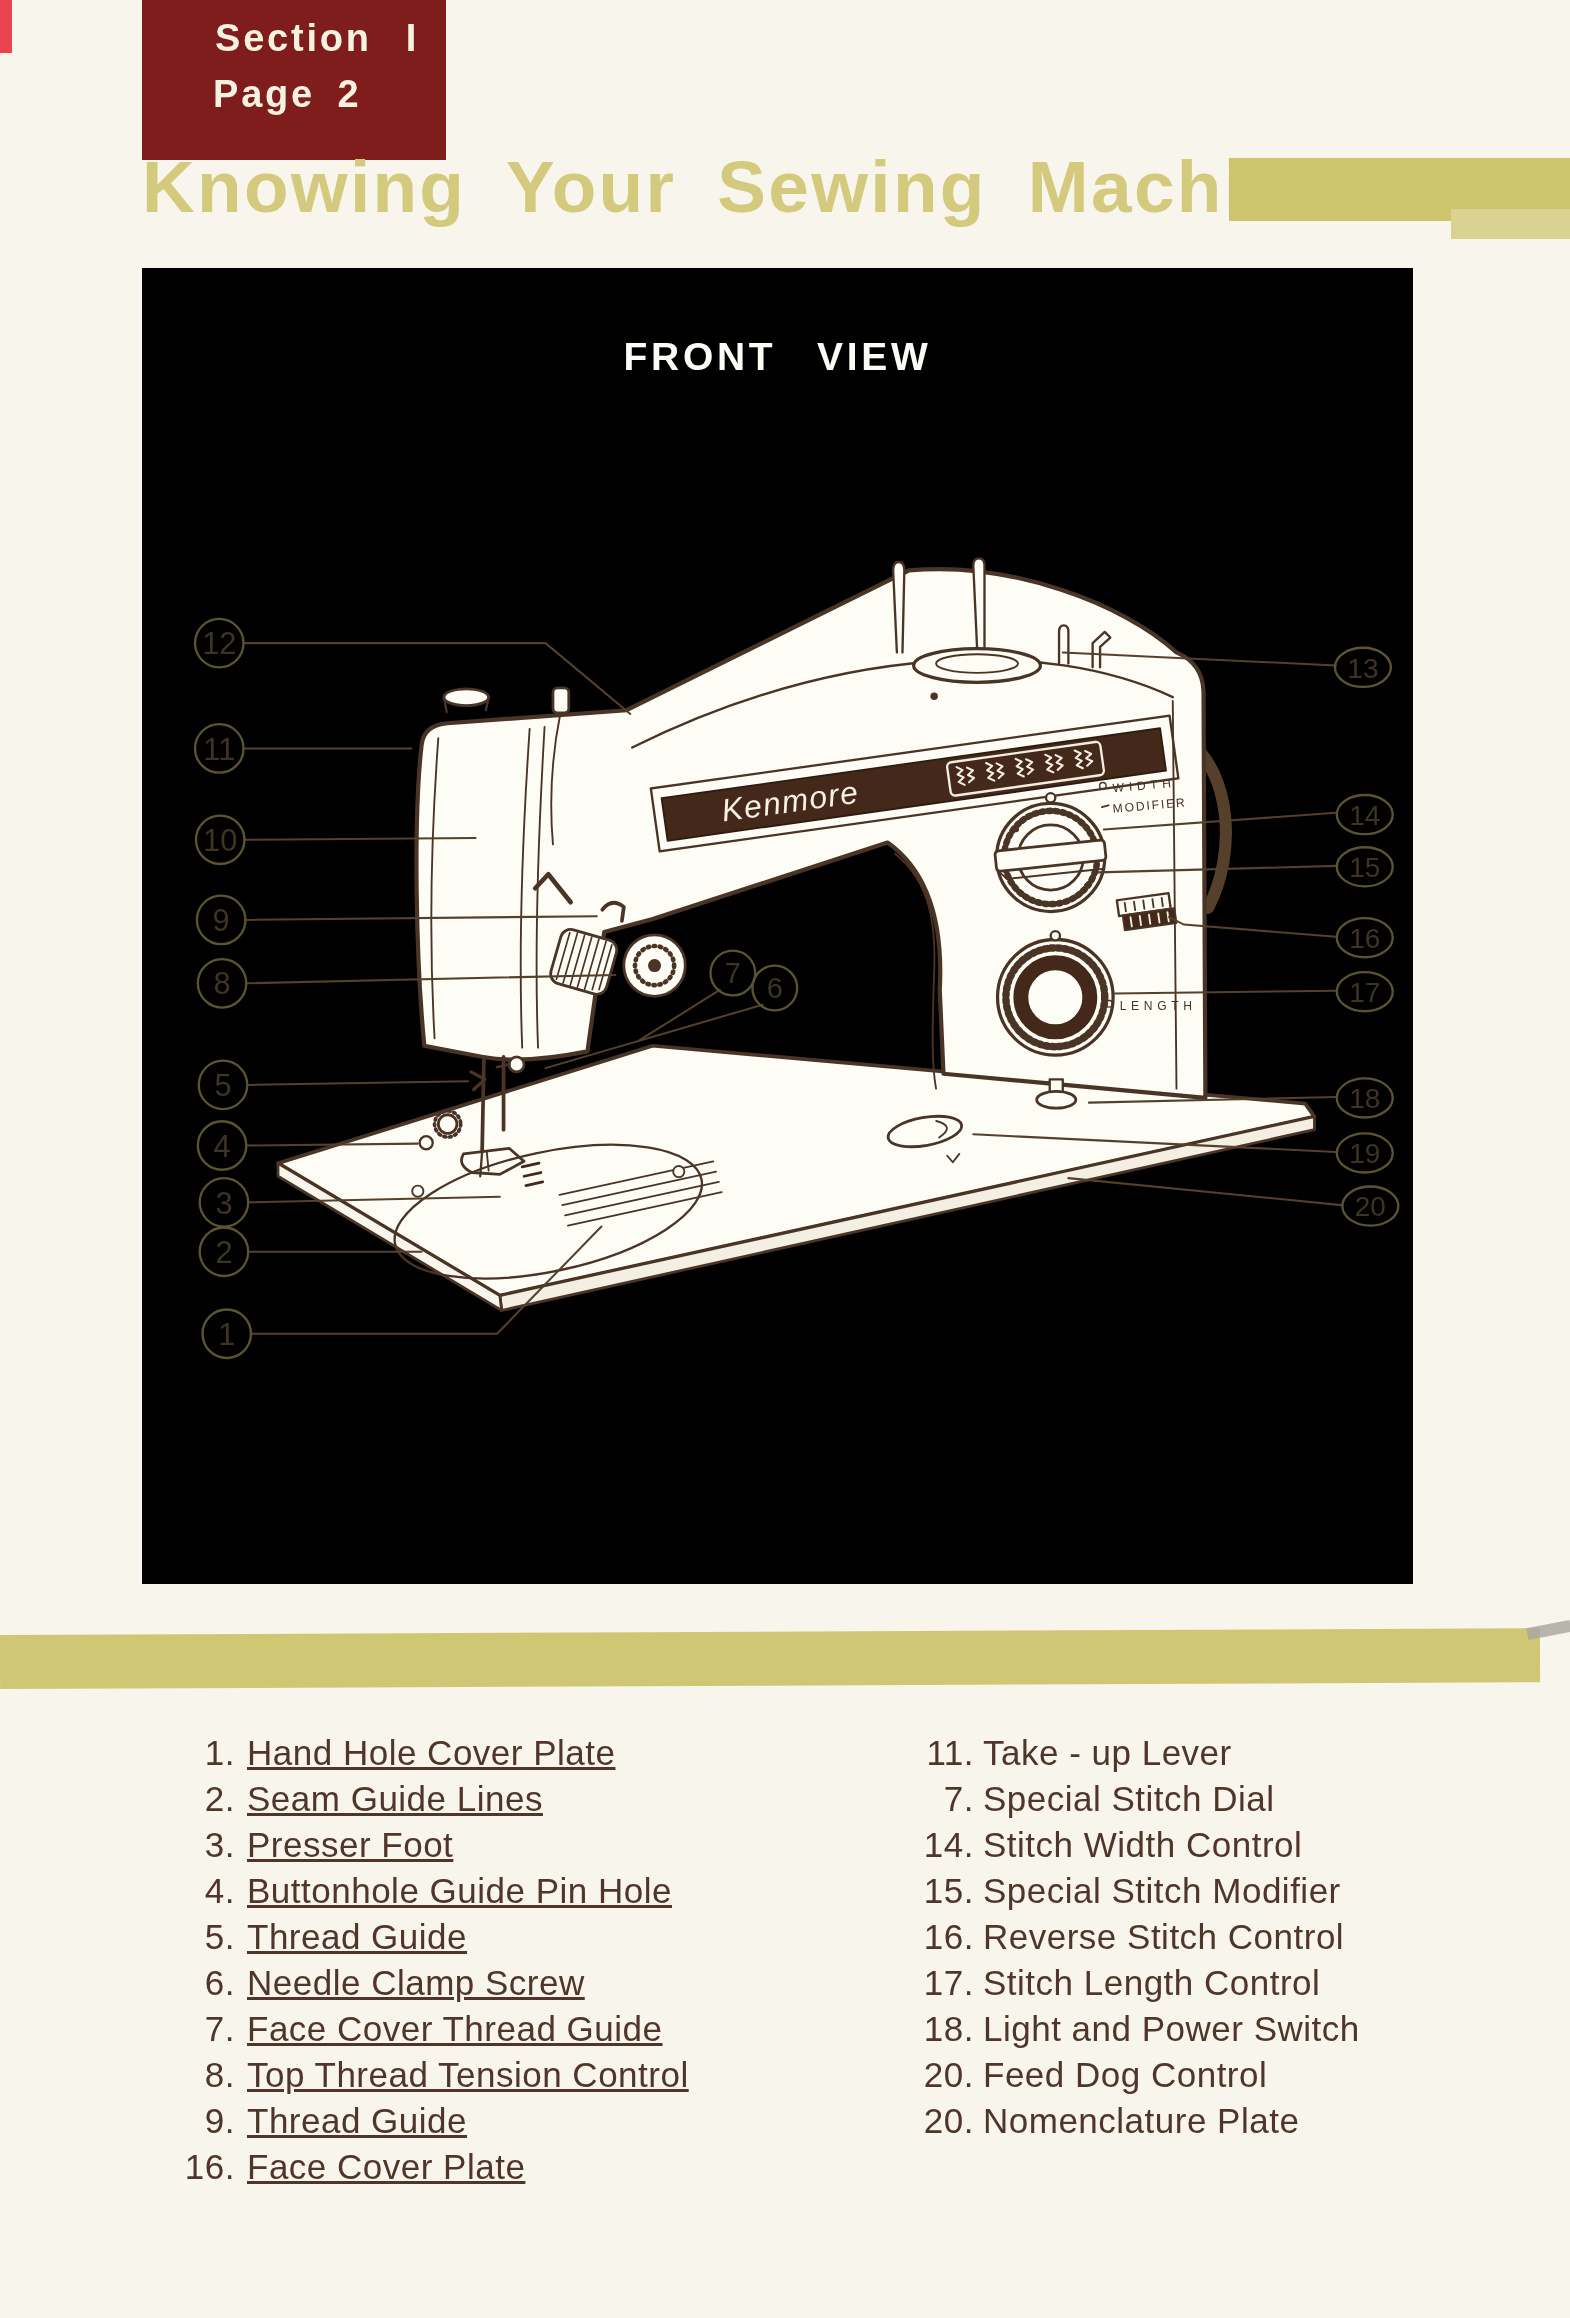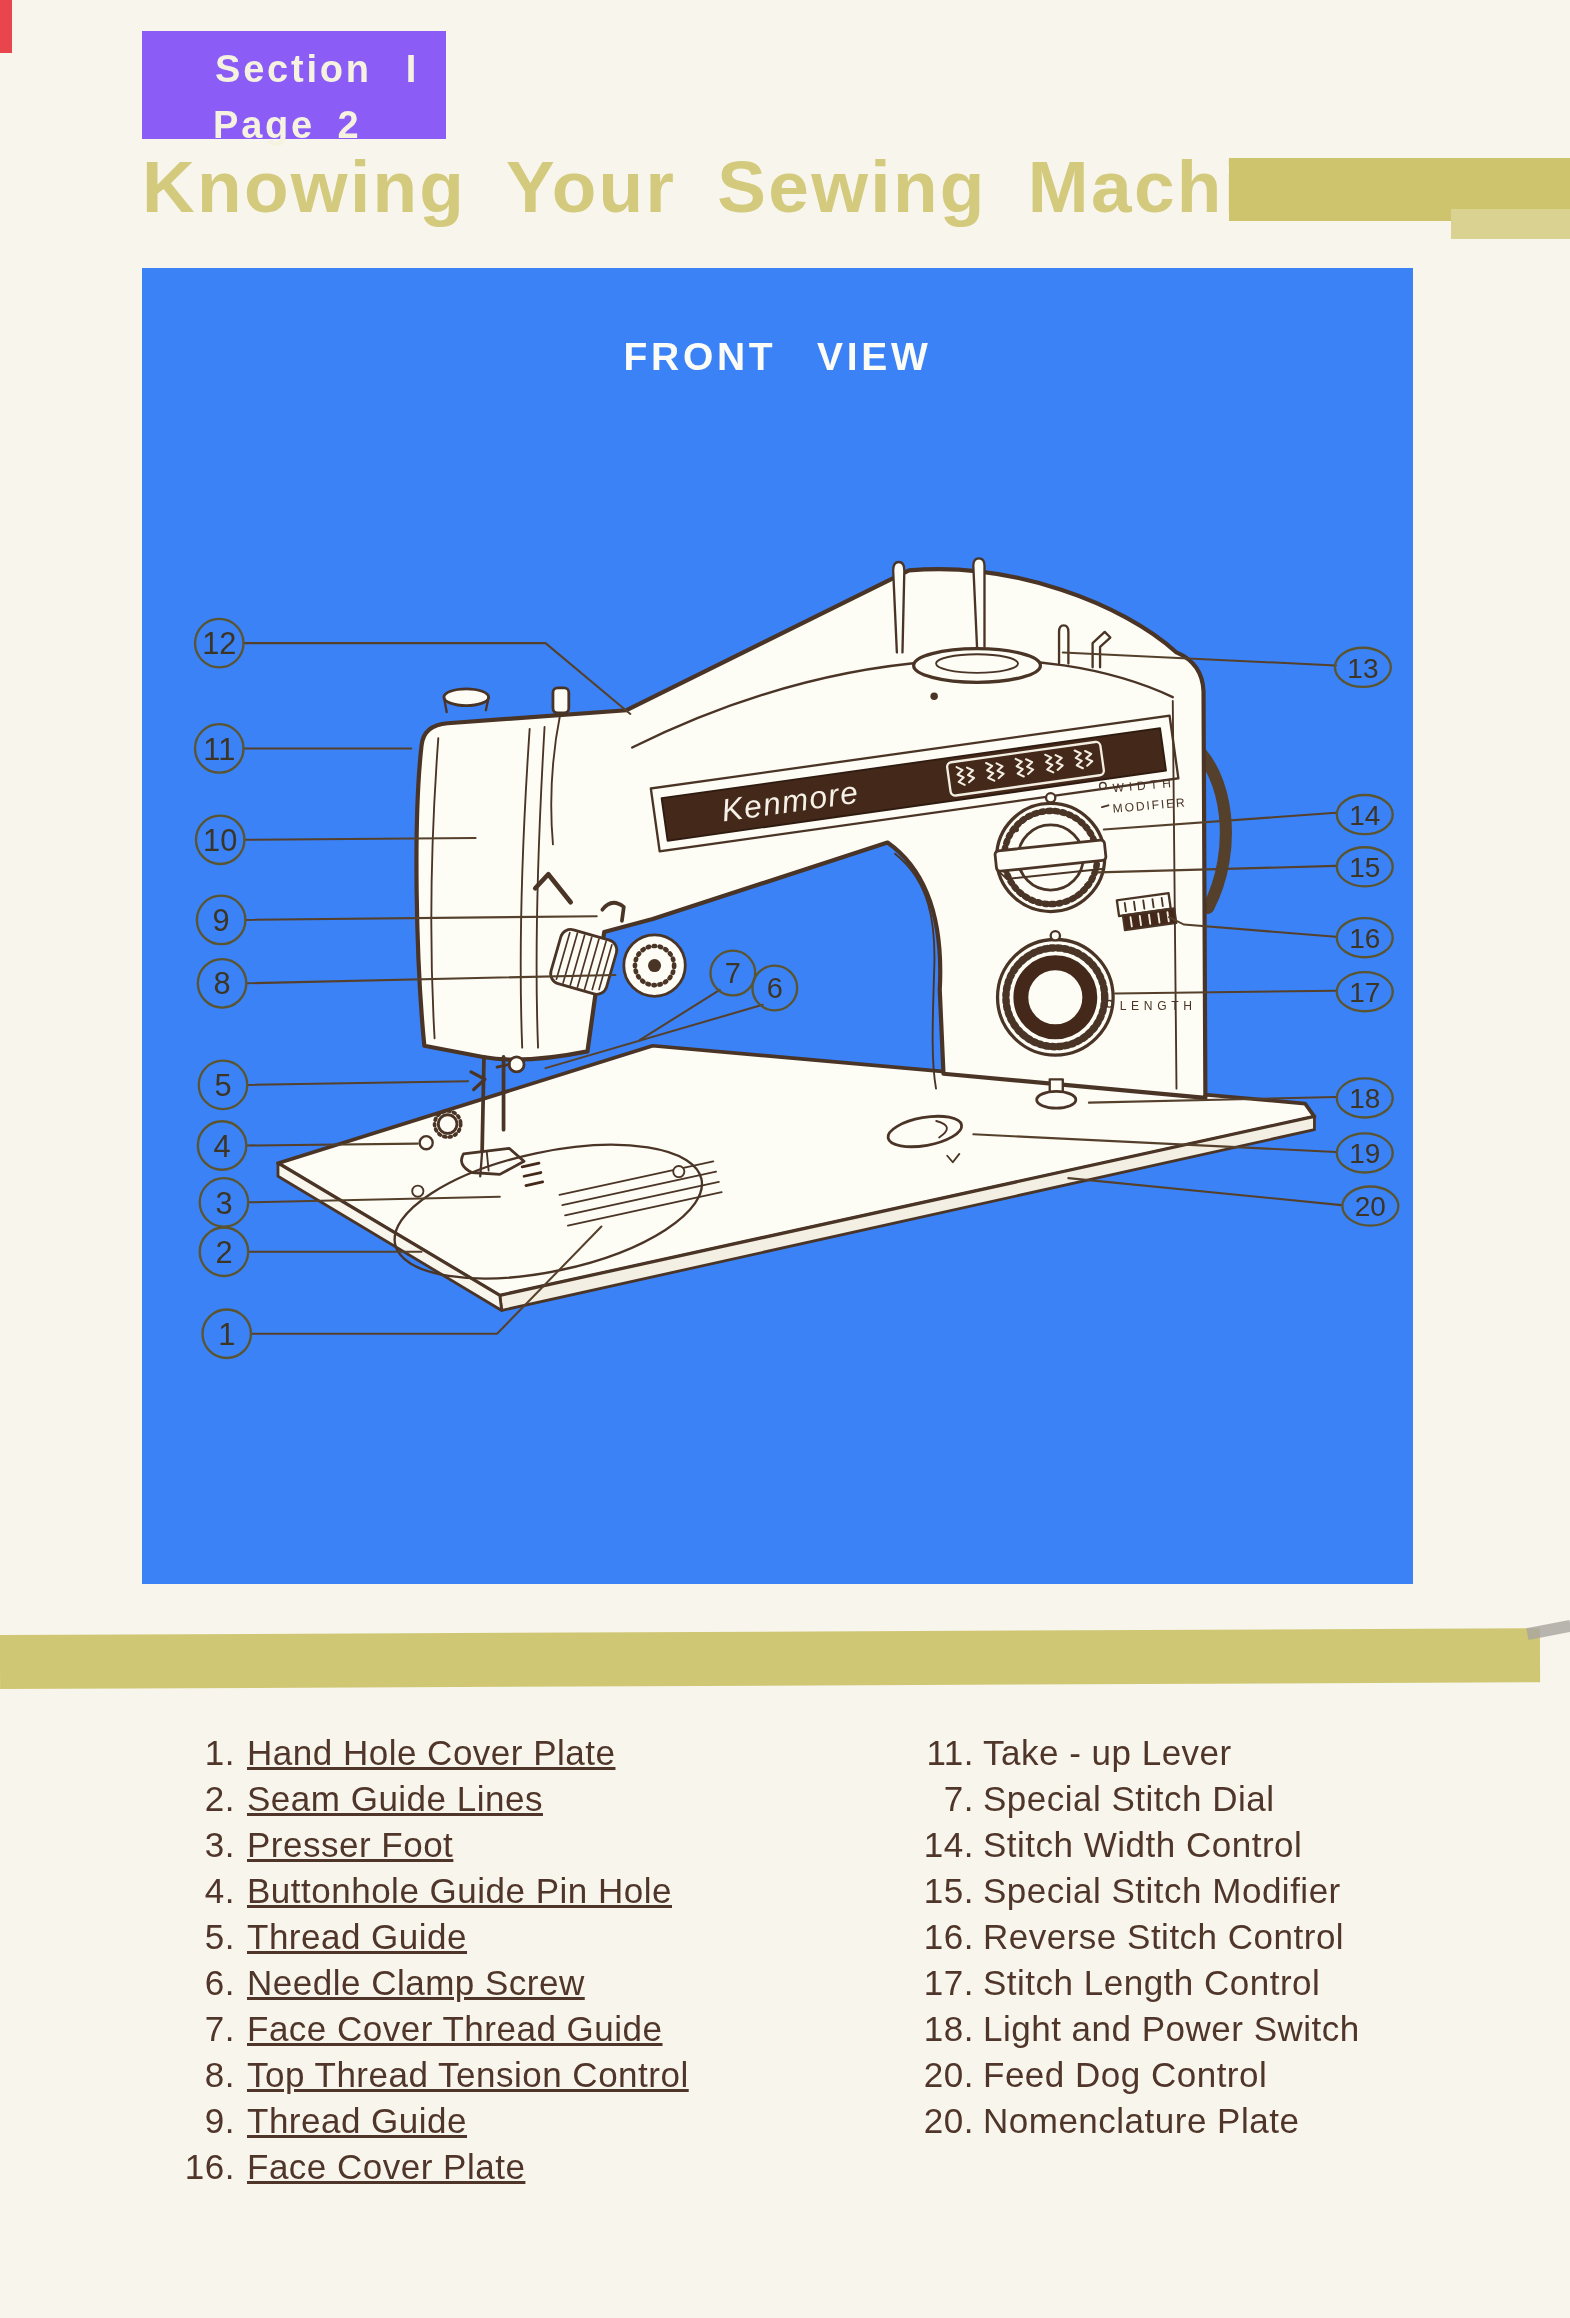--- a/index.html
+++ b/index.html
@@ -1,28 +1,28 @@
 <!DOCTYPE html>
 <html style="font-size:15px"><head>
 <meta charset="utf-8">
 <style>
   html,body{margin:0;padding:0;}
   body{width:1571px;height:2318px;background:#f8f5ec;font-family:"Liberation Sans",sans-serif;position:relative;overflow:hidden;}
   .page{position:absolute;left:0;top:0;width:1571px;height:2318px;}
   .red-strip{position:absolute;left:0;top:0;width:12px;height:53px;background:#e8454e;}
-  .section-box{position:absolute;left:142px;top:0;width:304px;height:108px;background:#8b5cf6;margin-top:31px;}
+  .section-box{position:absolute;left:142px;top:0;width:304px;height:160px;background:#7f1d1d;}
   .section-box .line{position:absolute;color:#f5f2df;font-size:38px;font-weight:600;letter-spacing:2.8px;white-space:nowrap;}
   .sec1{left:73px;top:17px;}
   .sec2{left:71px;top:73px;}
   .sec-num{margin-left:34px;}
   .page-num{margin-left:22.4px;}
   .page-title{position:absolute;left:142px;top:145px;margin:0;font-size:73px;font-weight:700;color:#d3ca7e;letter-spacing:2.3px;word-spacing:18.6px;white-space:nowrap;}
   .title-bar{position:absolute;left:1229px;top:158px;width:342px;height:63px;background:#cdc46d;}
   .title-bar-tail{position:absolute;left:1451px;top:209px;width:120px;height:30px;background:#d9d290;}
-  .panel{position:absolute;left:142px;top:268px;width:1271px;height:1316px;background:#3b82f6;}
+  .panel{position:absolute;left:142px;top:268px;width:1271px;height:1316px;background:#000000;}
   .front-view{position:absolute;left:0;top:67px;width:100%;text-align:center;font-size:39px;font-weight:700;color:#fcfcf7;letter-spacing:3.7px;word-spacing:26px;}
   .diagram-svg{position:absolute;left:0;top:0;width:1571px;height:2318px;}
   svg{font-family:"Liberation Sans",sans-serif;}
   .divider{position:absolute;left:0;top:1635px;width:1540px;height:54px;background:#cfc773;transform:rotate(-0.25deg);transform-origin:left center;}
   .divider-streak{position:absolute;left:1527px;top:1624px;width:44px;height:12px;background:#a7a5a0;transform:rotate(-11deg);opacity:.8;}
   .parts{position:absolute;top:1730px;font-size:35px;color:#50362a;letter-spacing:0.5px;}
   .parts .row{height:46px;line-height:46px;white-space:nowrap;}
   .parts .num{display:inline-block;text-align:right;}
   .col-left{left:183px;text-decoration:underline;}
   .col-left .num{width:52px;}

